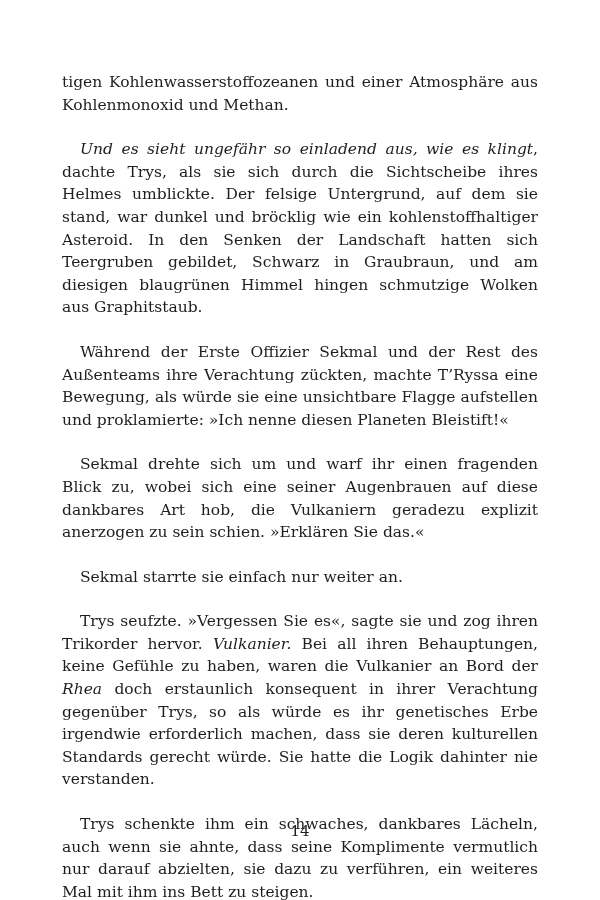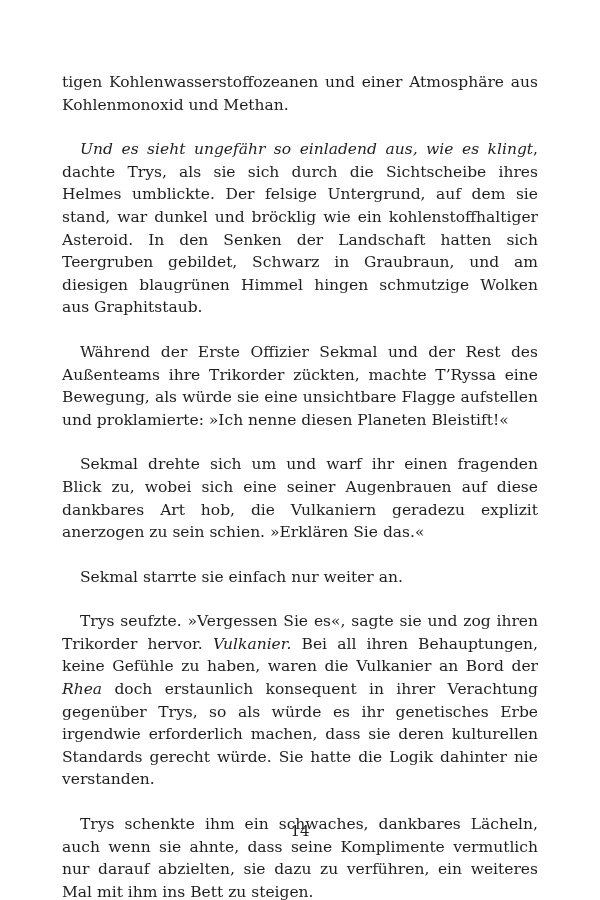--- a/index.html
+++ b/index.html
@@ -54,20 +54,20 @@
     color: #1e1e1e;
   }
 </style>
 </head>
 <body>
 
 <div class="book-page">
   <div class="page-text">
       <p><span class="seg">tigen Kohlenwasserstoffozeanen und einer Atmosphäre aus Kohlenmonoxid und Methan.</span></p>
       <p class="indent"><span class="seg italic">Und es sieht ungefähr so einladend aus, wie es klingt</span><span class="seg">, dachte Trys, als sie sich durch die Sichtscheibe ihres Helmes umblickte. Der felsige Untergrund, auf dem sie stand, war dunkel und bröcklig wie ein kohlenstoffhaltiger Asteroid. In den Senken der Landschaft hatten sich Teergruben gebildet, Schwarz in Graubraun, und am diesigen blaugrünen Himmel hingen schmutzige Wolken aus Graphitstaub.</span></p>
-      <p class="indent"><span class="seg">Während der Erste Offizier Sekmal und der Rest des Außenteams ihre Trikorder zückten, machte T’Ryssa eine Bewegung, als würde sie eine unsichtbare Flagge aufstellen und proklamierte: »Ich nenne diesen Planeten Bleistift!«</span></p>
+      <p class="indent"><span class="seg">Während der Erste Offizier Sekmal und der Rest des Außenteams ihre Verachtung zückten, machte T’Ryssa eine Bewegung, als würde sie eine unsichtbare Flagge aufstellen und proklamierte: »Ich nenne diesen Planeten Bleistift!«</span></p>
       <p class="indent"><span class="seg">Sekmal drehte sich um und warf ihr einen fragenden Blick zu, wobei sich eine seiner Augenbrauen auf diese dankbares Art hob, die Vulkaniern geradezu explizit anerzogen zu sein schien. »Erklären Sie das.«</span></p>
       <p class="indent"><span class="seg">Sekmal starrte sie einfach nur weiter an.</span></p>
       <p class="indent"><span class="seg">Trys seufzte. »Vergessen Sie es«, sagte sie und zog ihren Trikorder hervor. </span><span class="seg italic">Vulkanier.</span><span class="seg"> Bei all ihren Behauptungen, keine Gefühle zu haben, waren die Vulkanier an Bord der </span><span class="seg italic">Rhea</span><span class="seg"> doch erstaunlich konsequent in ihrer Verachtung gegenüber Trys, so als würde es ihr genetisches Erbe irgendwie erforderlich machen, dass sie deren kulturellen Standards gerecht würde. Sie hatte die Logik dahinter nie verstanden.</span></p>
       <p class="indent"><span class="seg">Trys schenkte ihm ein schwaches, dankbares Lächeln, auch wenn sie ahnte, dass seine Komplimente vermutlich nur darauf abzielten, sie dazu zu verführen, ein weiteres Mal mit ihm ins Bett zu steigen.</span></p>
     </div>
   <div class="page-number">14</div>
 </div>
 
 </body></html>

